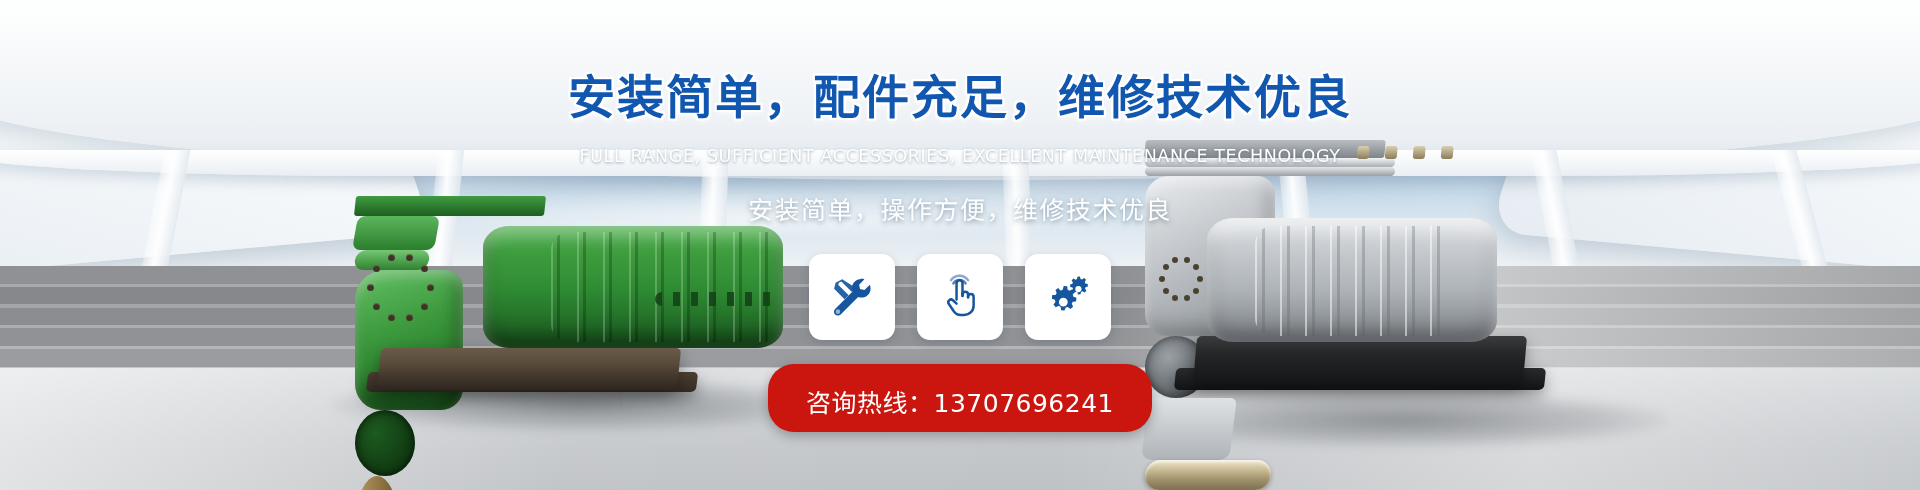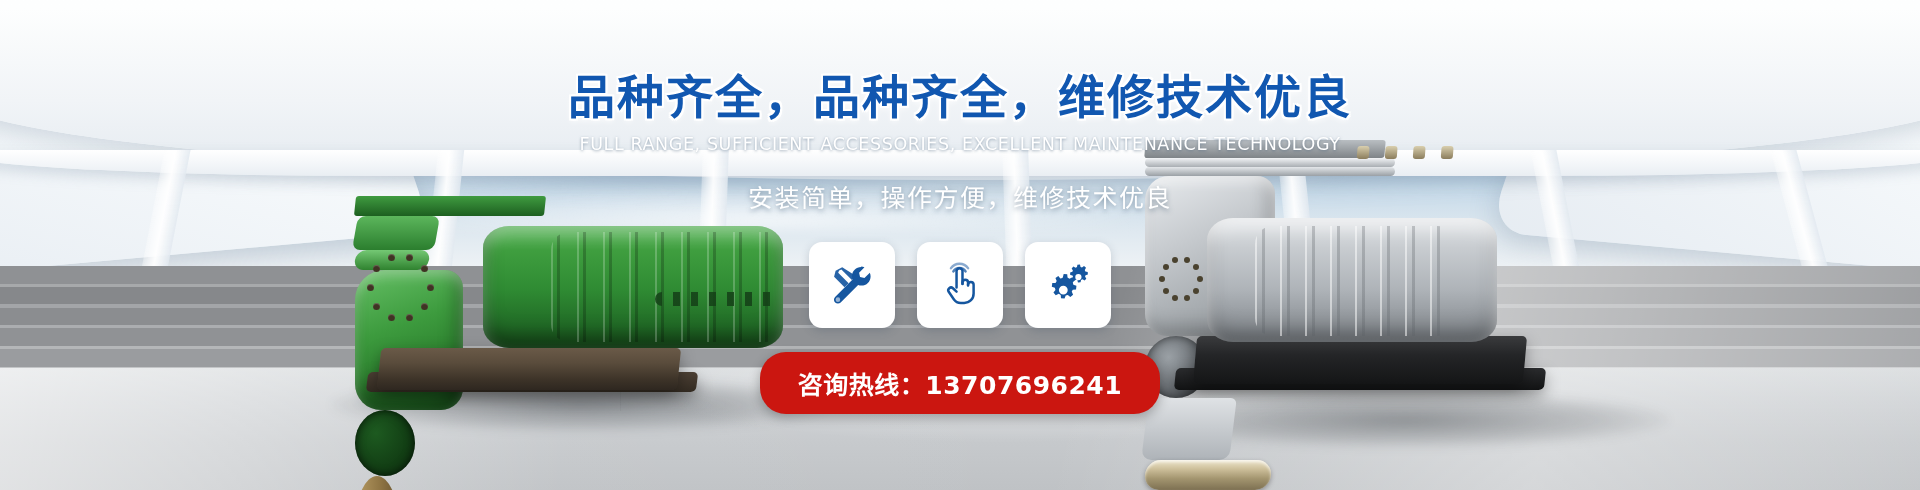--- a/index.html
+++ b/index.html
@@ -284,21 +284,21 @@
     color:#1157b0;
     line-height:1;
     white-space:nowrap;
     text-shadow:
       -2px 0 0 #ffffff, 2px 0 0 #ffffff, 0 -2px 0 #ffffff, 0 2px 0 #ffffff,
       -2px -2px 0 #ffffff, 2px -2px 0 #ffffff, -2px 2px 0 #ffffff, 2px 2px 0 #ffffff,
       0 3px 6px rgba(255,255,255,.9);
   }
 
   .subline-en{
-    margin-top:13px;
+    margin-top:25px;
     font-size:17.5px;
     letter-spacing:.6px;
     color:#ffffff;
     white-space:nowrap;
     text-shadow:0 1px 3px rgba(70,95,120,.55);
   }
 
   .subline-cn{
     margin-top:24px;
     font-size:25px;
@@ -319,24 +319,24 @@
     border-radius:13px;
     display:flex;align-items:center;justify-content:center;
     box-shadow:0 3px 10px rgba(50,70,90,.22);
   }
   .icon-box svg{display:block;}
 
   .hotline{
     margin-top:24px;
     background:#cb1610;
     border-radius:26px;
-    padding:13px 38px 13px;
+    padding:19px 38px 13px;
     color:#ffffff;
     font-size:25px;
-    font-weight:bold;
+    font-weight:normal;
     letter-spacing:.5px;
     white-space:nowrap;
     box-shadow:0 4px 12px rgba(0,0,0,.28);
   }
 </style>
 </head>
 <body>
 
 <div class="banner">
 
@@ -424,21 +424,21 @@
           <i style="left: 19.1287px; top: 25.0264px;"></i>
           <i style="left: 30.8713px; top: 25.0264px;"></i>
           <i style="left: 40.3713px; top: 32.2737px;"></i>
         </div>
 
     </div>
   </div>
 
   <div class="content">
 
-    <div class="headline">品种齐全，品种齐全，维修技术优良</div>
+    <div class="headline">安装简单，配件充足，维修技术优良</div>
 
     <div class="subline-en">FULL RANGE, SUFFICIENT ACCESSORIES, EXCELLENT MAINTENANCE TECHNOLOGY</div>
 
     <div class="subline-cn">安装简单，操作方便，维修技术优良</div>
 
     <div class="icon-row">
 
       <div class="icon-box">
         <span>
           <svg width="46" height="46" viewBox="0 0 48 48" fill="#15569f">

